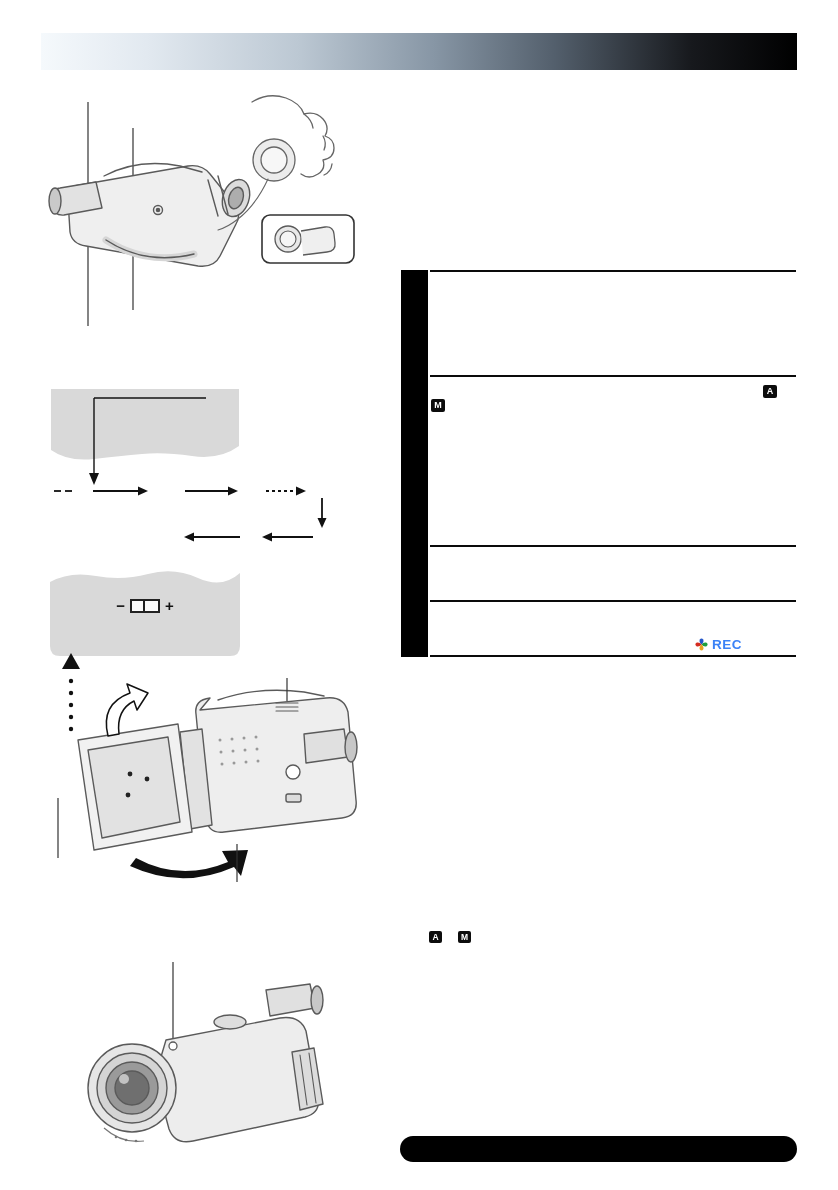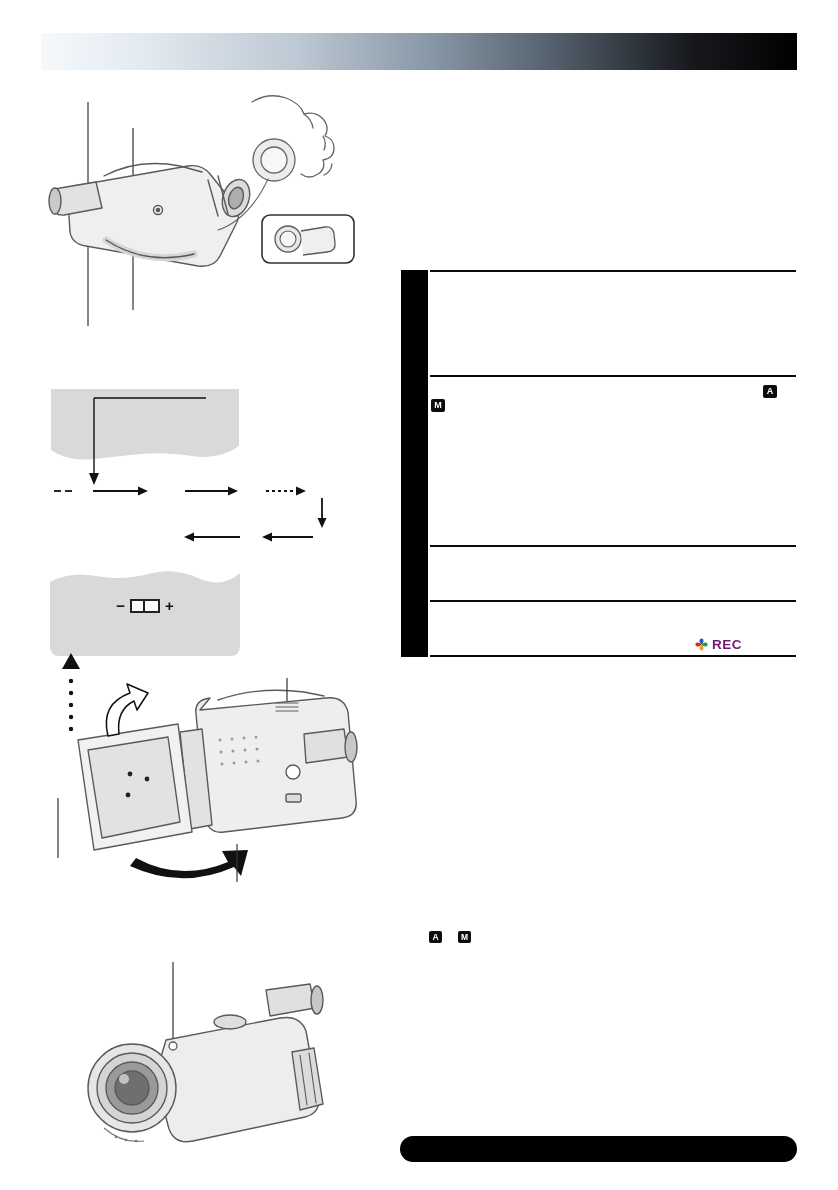--- a/index.html
+++ b/index.html
@@ -36,21 +36,21 @@
 
   
   .badge{
     position:absolute; width:14px; height:13px; background:#0c0c0c; color:#fff;
     font-size:9px; font-weight:bold; line-height:13px; text-align:center; border-radius:2px;
   }
   .badge.sm{ width:13px; height:12px; line-height:12px; font-size:8.5px; }
 
   
   .rec{ position:absolute; left:694px; top:637px; display:flex; align-items:center; gap:3px; }
-  .rec-label{ font-size:13.5px; font-weight:bold; color:#701a75; letter-spacing:0.5px; line-height:1; }
+  .rec-label{ font-size:13.5px; font-weight:bold; color:#3b82f6; letter-spacing:0.5px; line-height:1; }
 </style>
 </head>
 <body>
 
 <div class="page">
 
   <div class="header-bar"></div>
 
   <svg class="illus il1" width="330" height="250" viewBox="0 0 330 250">
     <g stroke="#333" stroke-width="1.2">

